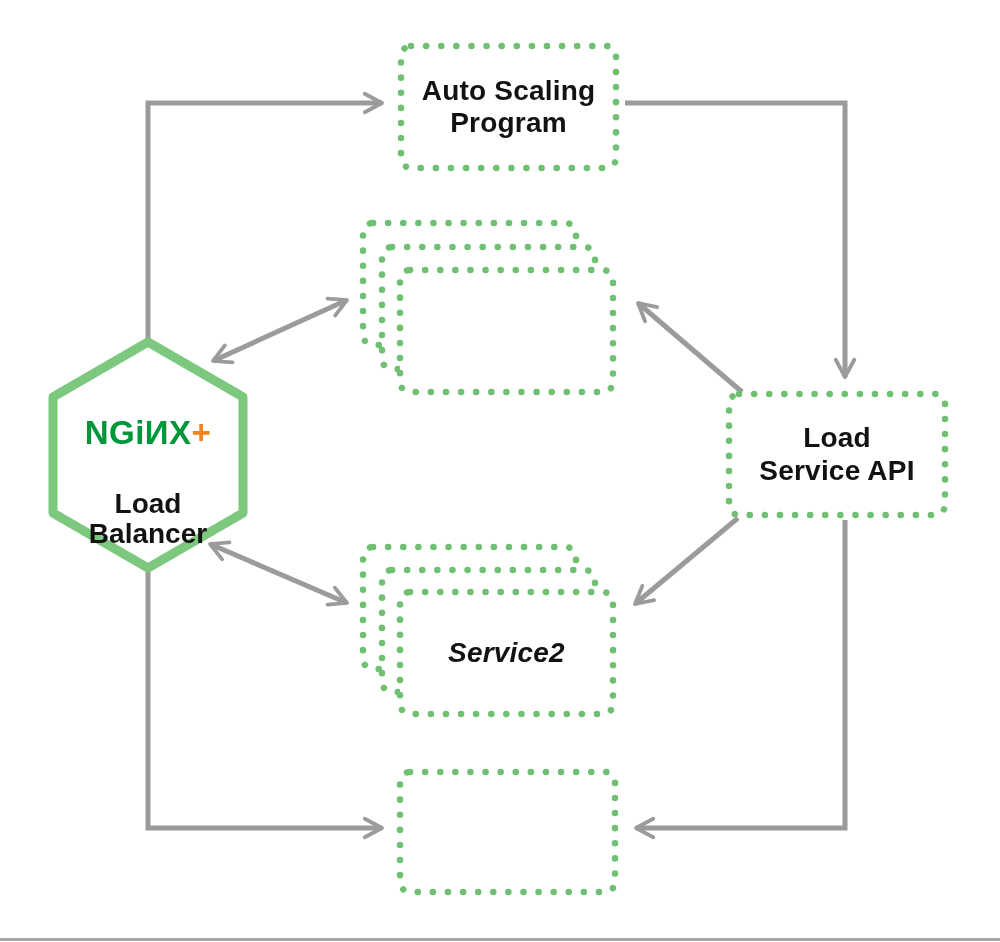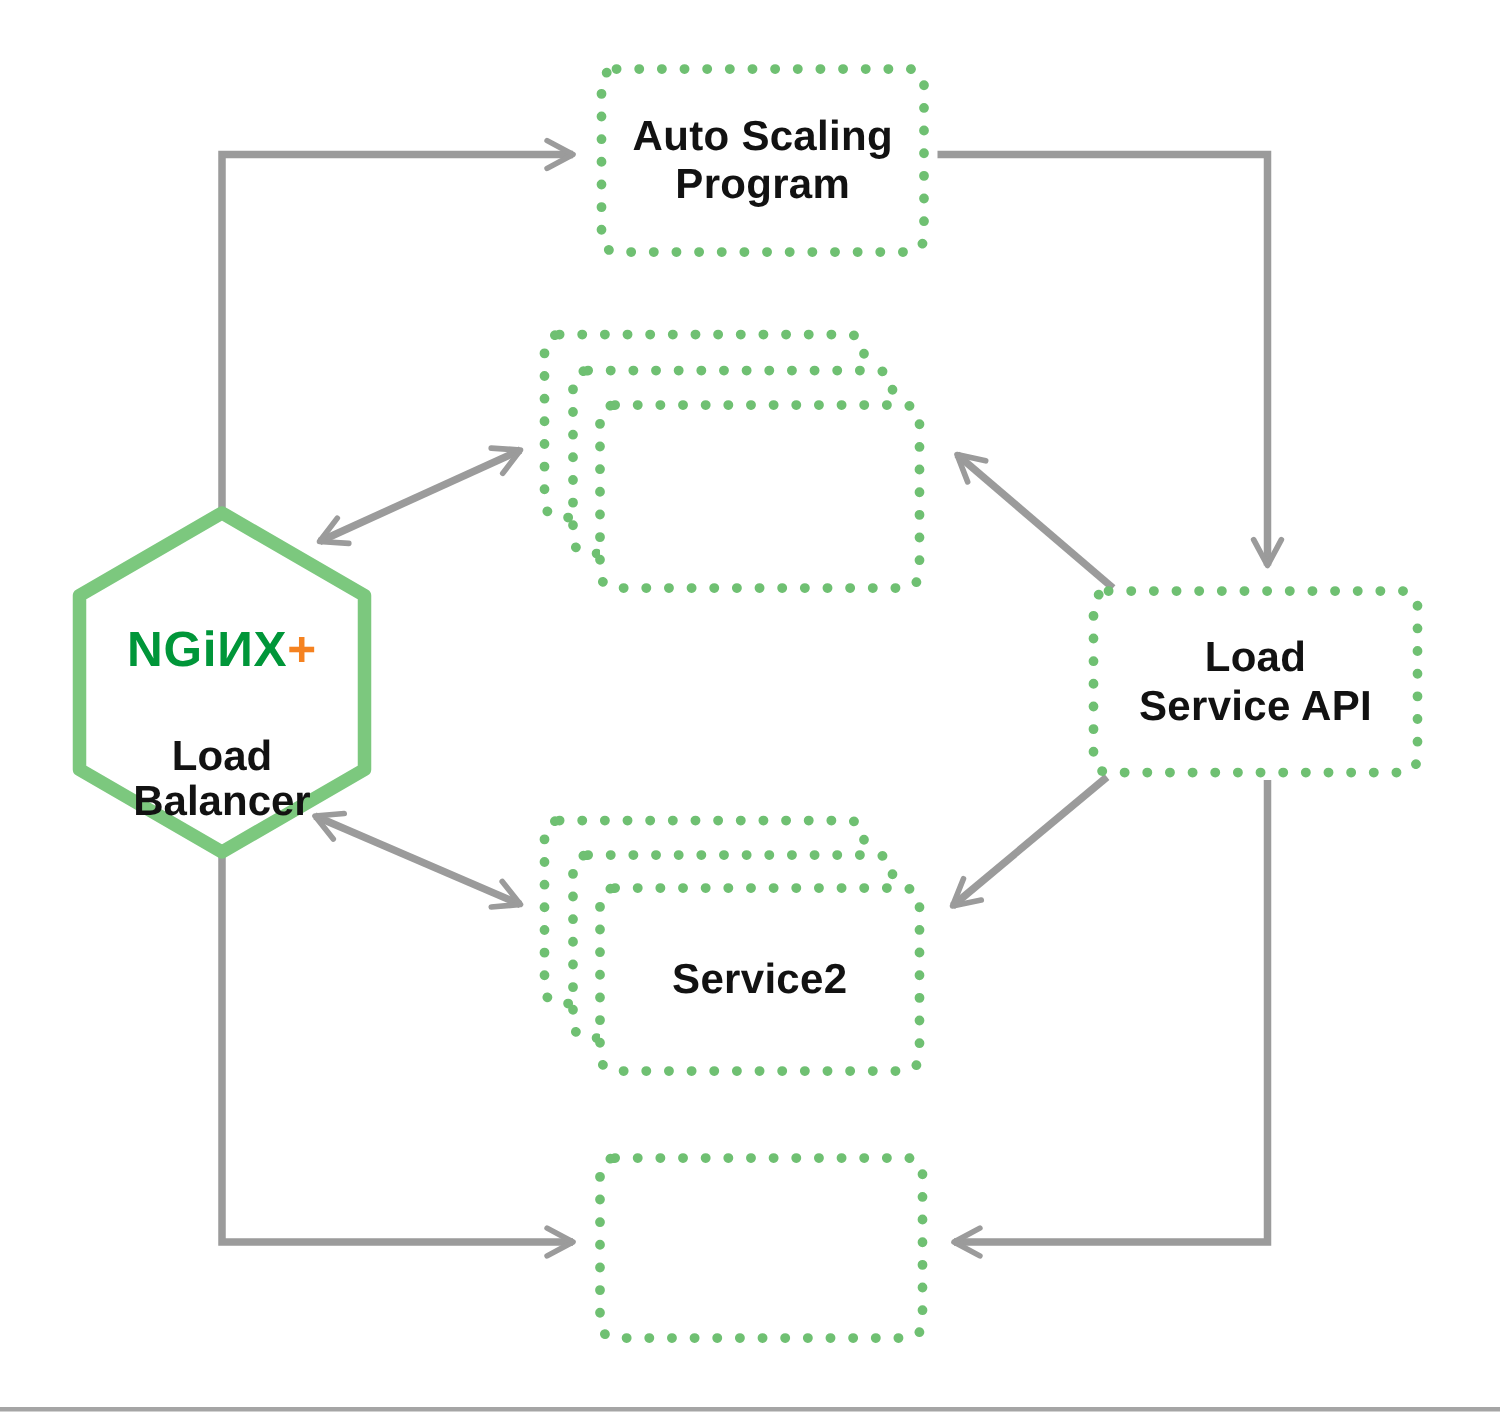--- a/index.html
+++ b/index.html
@@ -114,21 +114,21 @@
       <rect x="400" y="772" width="215" height="120" rx="10"></rect>
     </g>
 
     <polygon points="148,342 243,397 243,513 148,568 53,513 53,397" fill="#ffffff" stroke="#7cc87e" stroke-width="9" stroke-linejoin="round"></polygon>
   </svg>
 
   <div class="node-label" style="left:401px; top:46px; width:215px; height:122px;">Auto Scaling
 Program</div>
 
 
-  <div class="node-label" style="left:400px; top:592px; width:213px; height:122px;">Service2</div>
+  <div class="node-label" style="left:400px; top:592px; width:213px; height:122px;font-style:italic;">Service2</div>
 
   <div class="node-label" style="left:729px; top:394px; width:216px; height:121px;">Load
 Service API</div>
 
 
   <div class="hex-content">
     <div class="nginx-logo">
       <span class="green-part">NGiИX</span><span class="plus-part">+</span>
     </div>
     <div class="hex-label">Load

